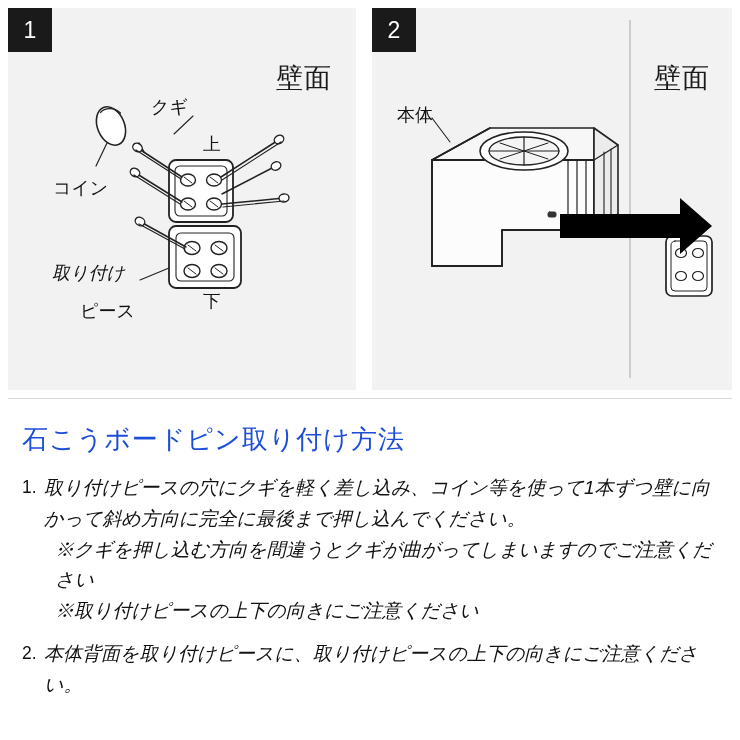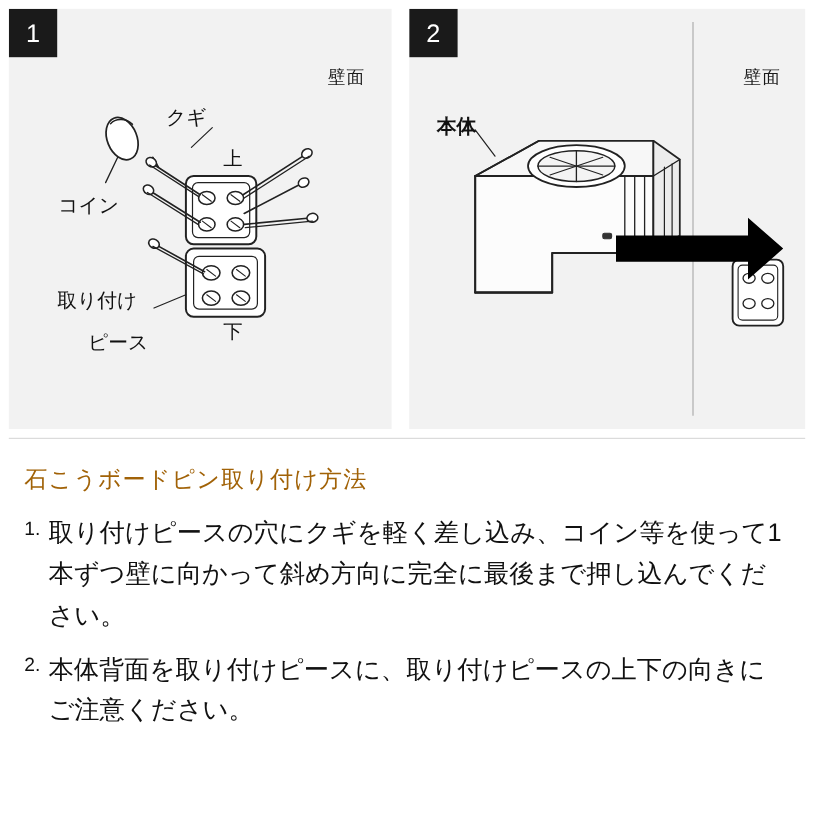--- a/index.html
+++ b/index.html
@@ -47,21 +47,21 @@
     background: #1a1a1a;
     color: #ffffff;
     font-size: 23px;
     line-height: 44px;
     text-align: center;
     font-family: "Liberation Sans", sans-serif;
   }
 
   .kabe {
     position: absolute;
-    font-size: 16px;
+    font-size: 27px;
     letter-spacing: 1px;
     color: #1a1a1a;
     font-family: "Liberation Sans", sans-serif;
   }
   .kabe-1 { top: 52px; right: 24px; }
   .kabe-2 { top: 52px; right: 22px; }
 
   .panel-svg {
     position: absolute;
     left: 0; top: 0;
@@ -91,42 +91,43 @@
   
   .textblock {
     position: absolute;
     left: 0;
     top: 404px;
     width: 740px;
     padding: 0 22px;
     box-sizing: border-box;
   }
   .heading {
-    font-size: 21px;
+    font-size: 26px;
     letter-spacing: 1px;
     margin: 18px 0 16px 0;
-    color: #a16207;
+    color: #1d4ed8;
   }
   .step {
     display: flex;
     align-items: flex-start;
     margin-bottom: 12px;
   }
   .step-num {
     font-size: 17.5px;
     line-height: 1.62;
     width: 22px;
     flex: 0 0 22px;
     color: #111;
   }
   .step-body {
-    font-size: 23px;
+    font-size: 19px;
     line-height: 1.62;
     color: #111;
     flex: 1 1 auto;
+    font-style: italic;
   }
   .note {
     display: block;
     text-indent: 0;
     padding-left: 11px;
   }
 </style>
 </head>
 <body>
 
@@ -207,21 +208,21 @@
 
           <path d="M185 108 L 166 126" stroke="#222" stroke-width="1.1"></path>
           <path d="M132 272 L 161 260" stroke="#222" stroke-width="1.1"></path>
         </g>
       </svg>
 
       <div class="lbl" style="left:45px; top:170px;font-family:Liberation Mono, monospace;">コイン</div>
       <div class="lbl" style="left:143px; top:88px;">クギ</div>
       <div class="lbl" style="left:195px; top:126px; font-size:17.5px;">上</div>
       <div class="lbl" style="left:195px; top:283px; font-size:17.5px;">下</div>
-      <div class="lbl" style="left:44px; top:254px;">取り付け</div>
+      <div class="lbl" style="left:44px; top:254px;font-style:italic;">取り付け</div>
       <div class="lbl" style="left:72px; top:292px;">ピース</div>
     </div>
 
     <div class="panel panel-2">
       <div class="panel-num">2</div>
       <div class="kabe kabe-2">壁面</div>
 
       <svg class="panel-svg" viewBox="0 0 360 382">
 
         <path d="M258 12 L 258 370" stroke="#bdbdbd" stroke-width="1.4" fill="none"></path>
@@ -264,33 +265,35 @@
           </g>
 
           <path d="M60 110 L 78 134" stroke="#222" stroke-width="1.1"></path>
         </g>
 
         <g fill="#000" stroke="none">
           <path d="M196 206 L 316 206 L 316 190 L 348 218 L 316 246 L 316 230 L 196 230 Z" transform="translate(-8,0)"></path>
         </g>
       </svg>
 
-      <div class="lbl" style="left:25px; top:96px;font-weight:bold;">本体</div>
+      <div class="lbl" style="left:25px; top:96px;">本体</div>
     </div>
   </div>
 
   <div class="divider"></div>
 
   <div class="textblock">
     <div class="heading">石こうボードピン取り付け方法</div>
 
     <div class="step">
       <div class="step-num">1.</div>
       <div class="step-body">
         <span>取り付けピースの穴にクギを軽く差し込み、コイン等を使って1本ずつ壁に向かって斜め方向に完全に最後まで押し込んでください。</span>
+        <span class="note">※クギを押し込む方向を間違うとクギが曲がってしまいますのでご注意ください</span>
+        <span class="note">※取り付けピースの上下の向きにご注意ください</span>
       </div>
     </div>
 
     <div class="step">
       <div class="step-num">2.</div>
       <div class="step-body">
         <span>本体背面を取り付けピースに、取り付けピースの上下の向きにご注意ください。</span>
       </div>
     </div>
   </div>

